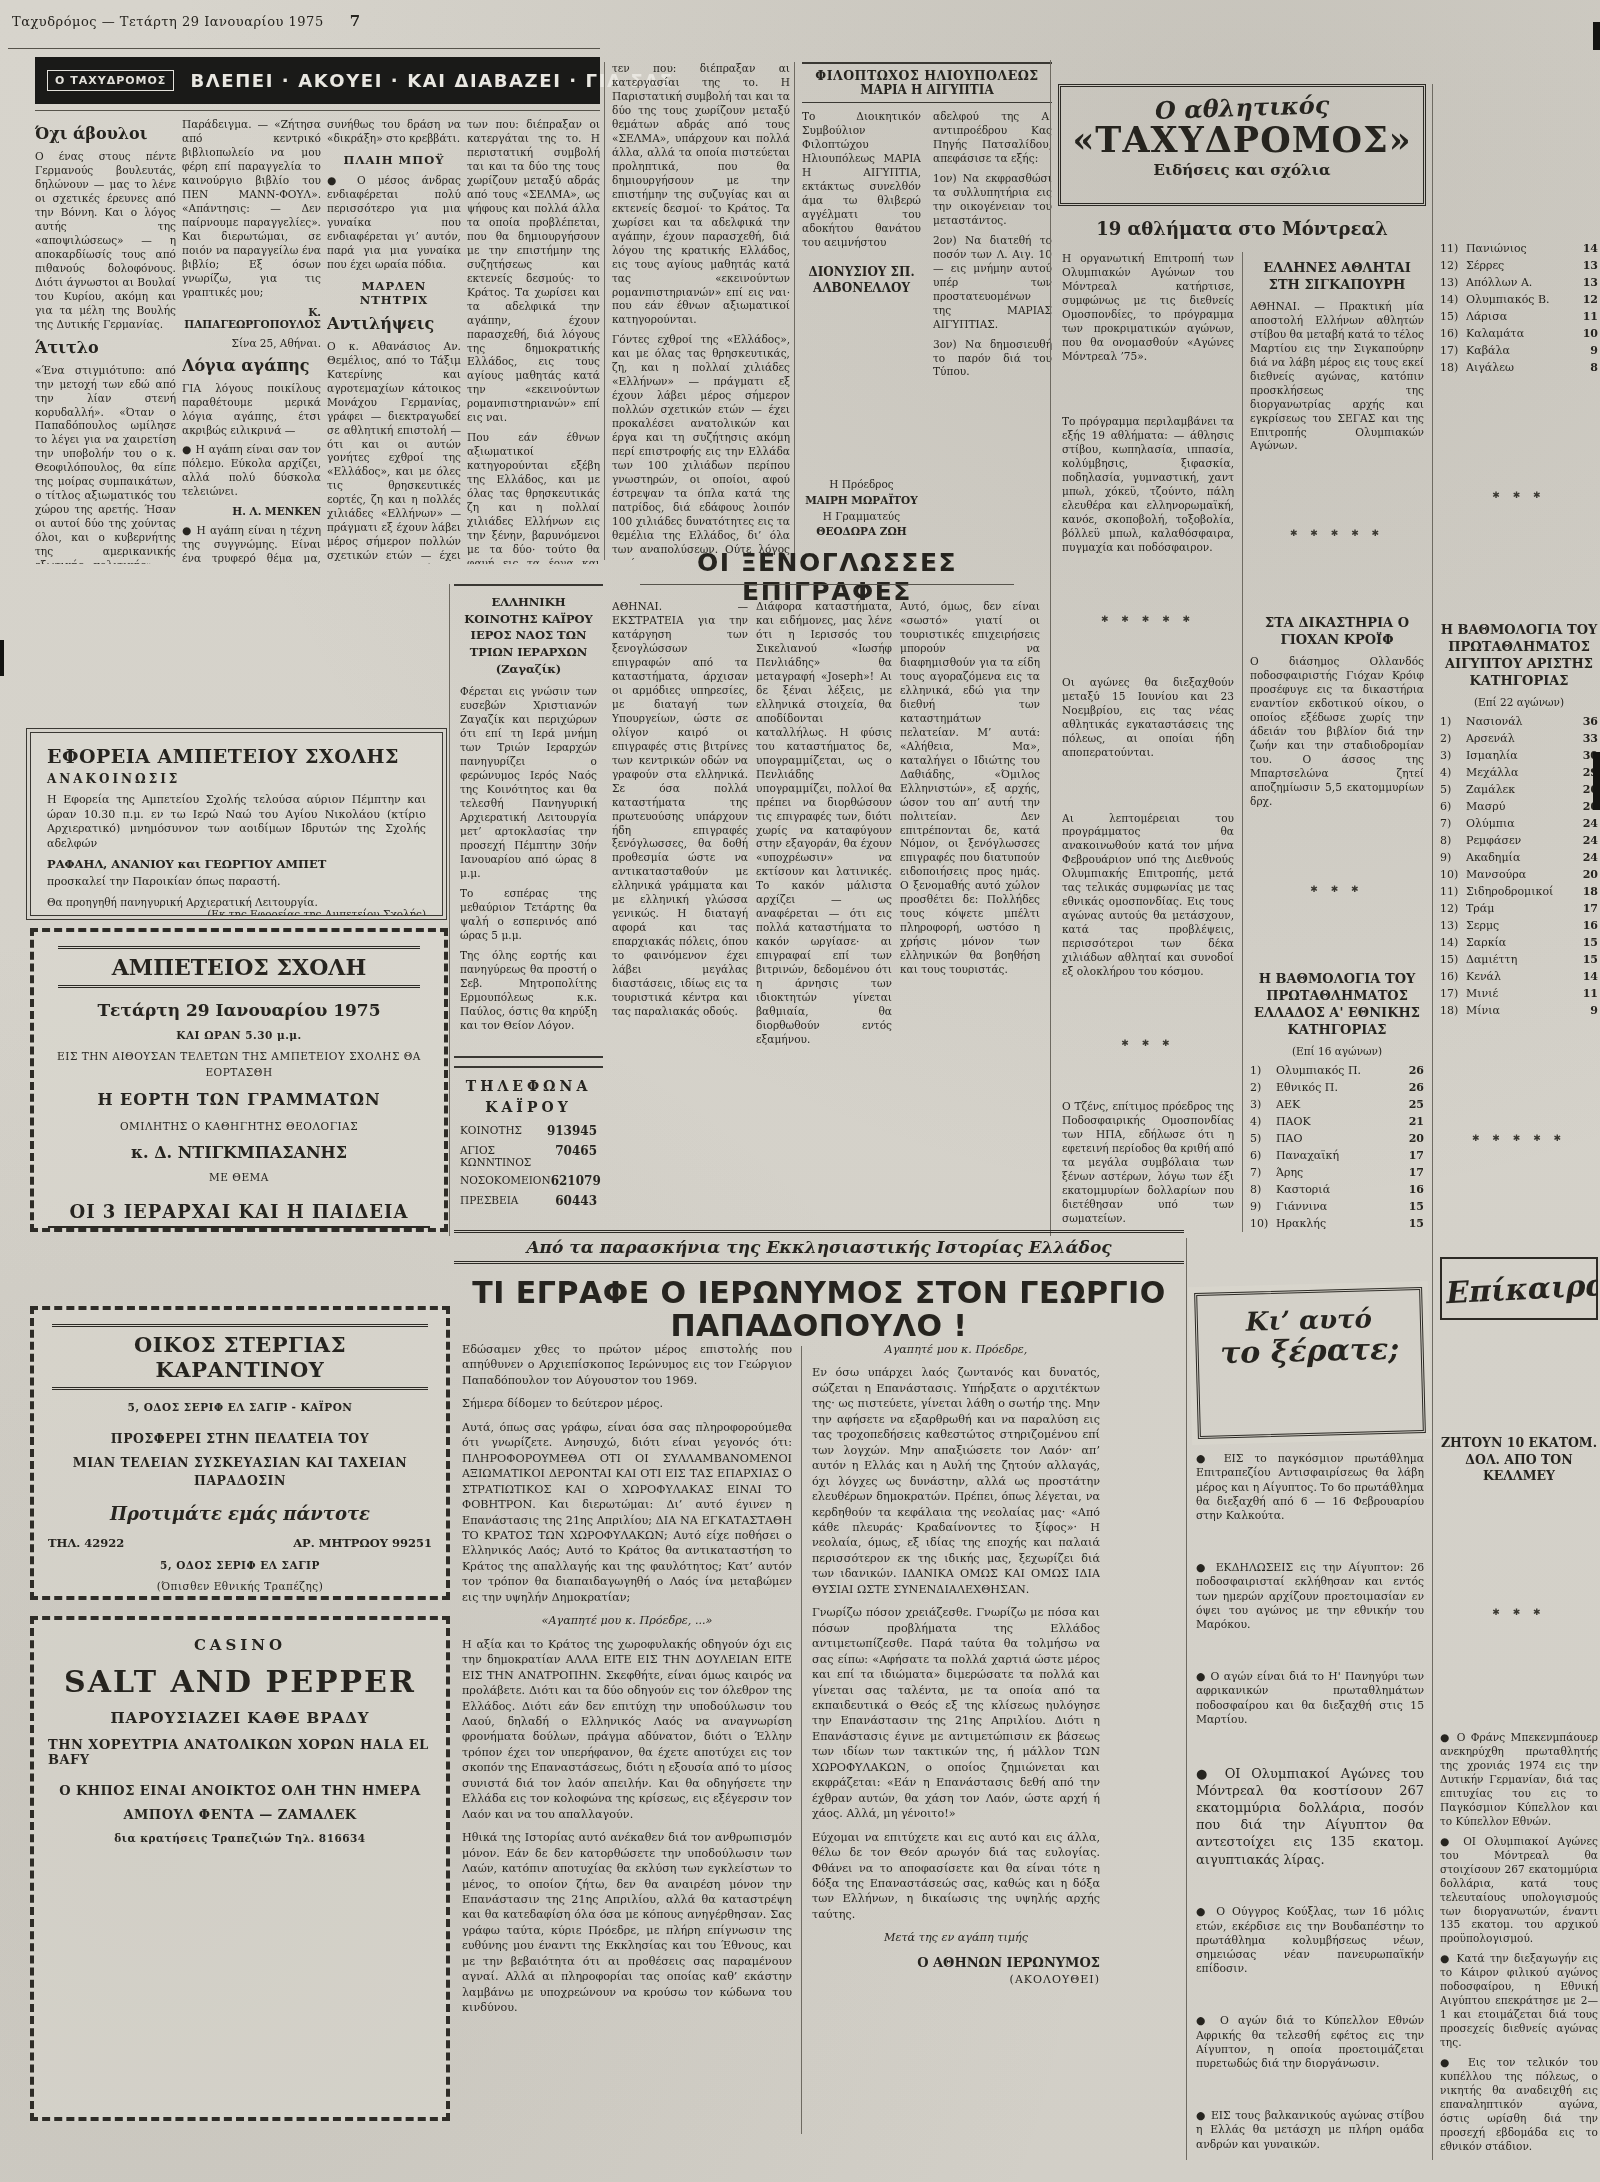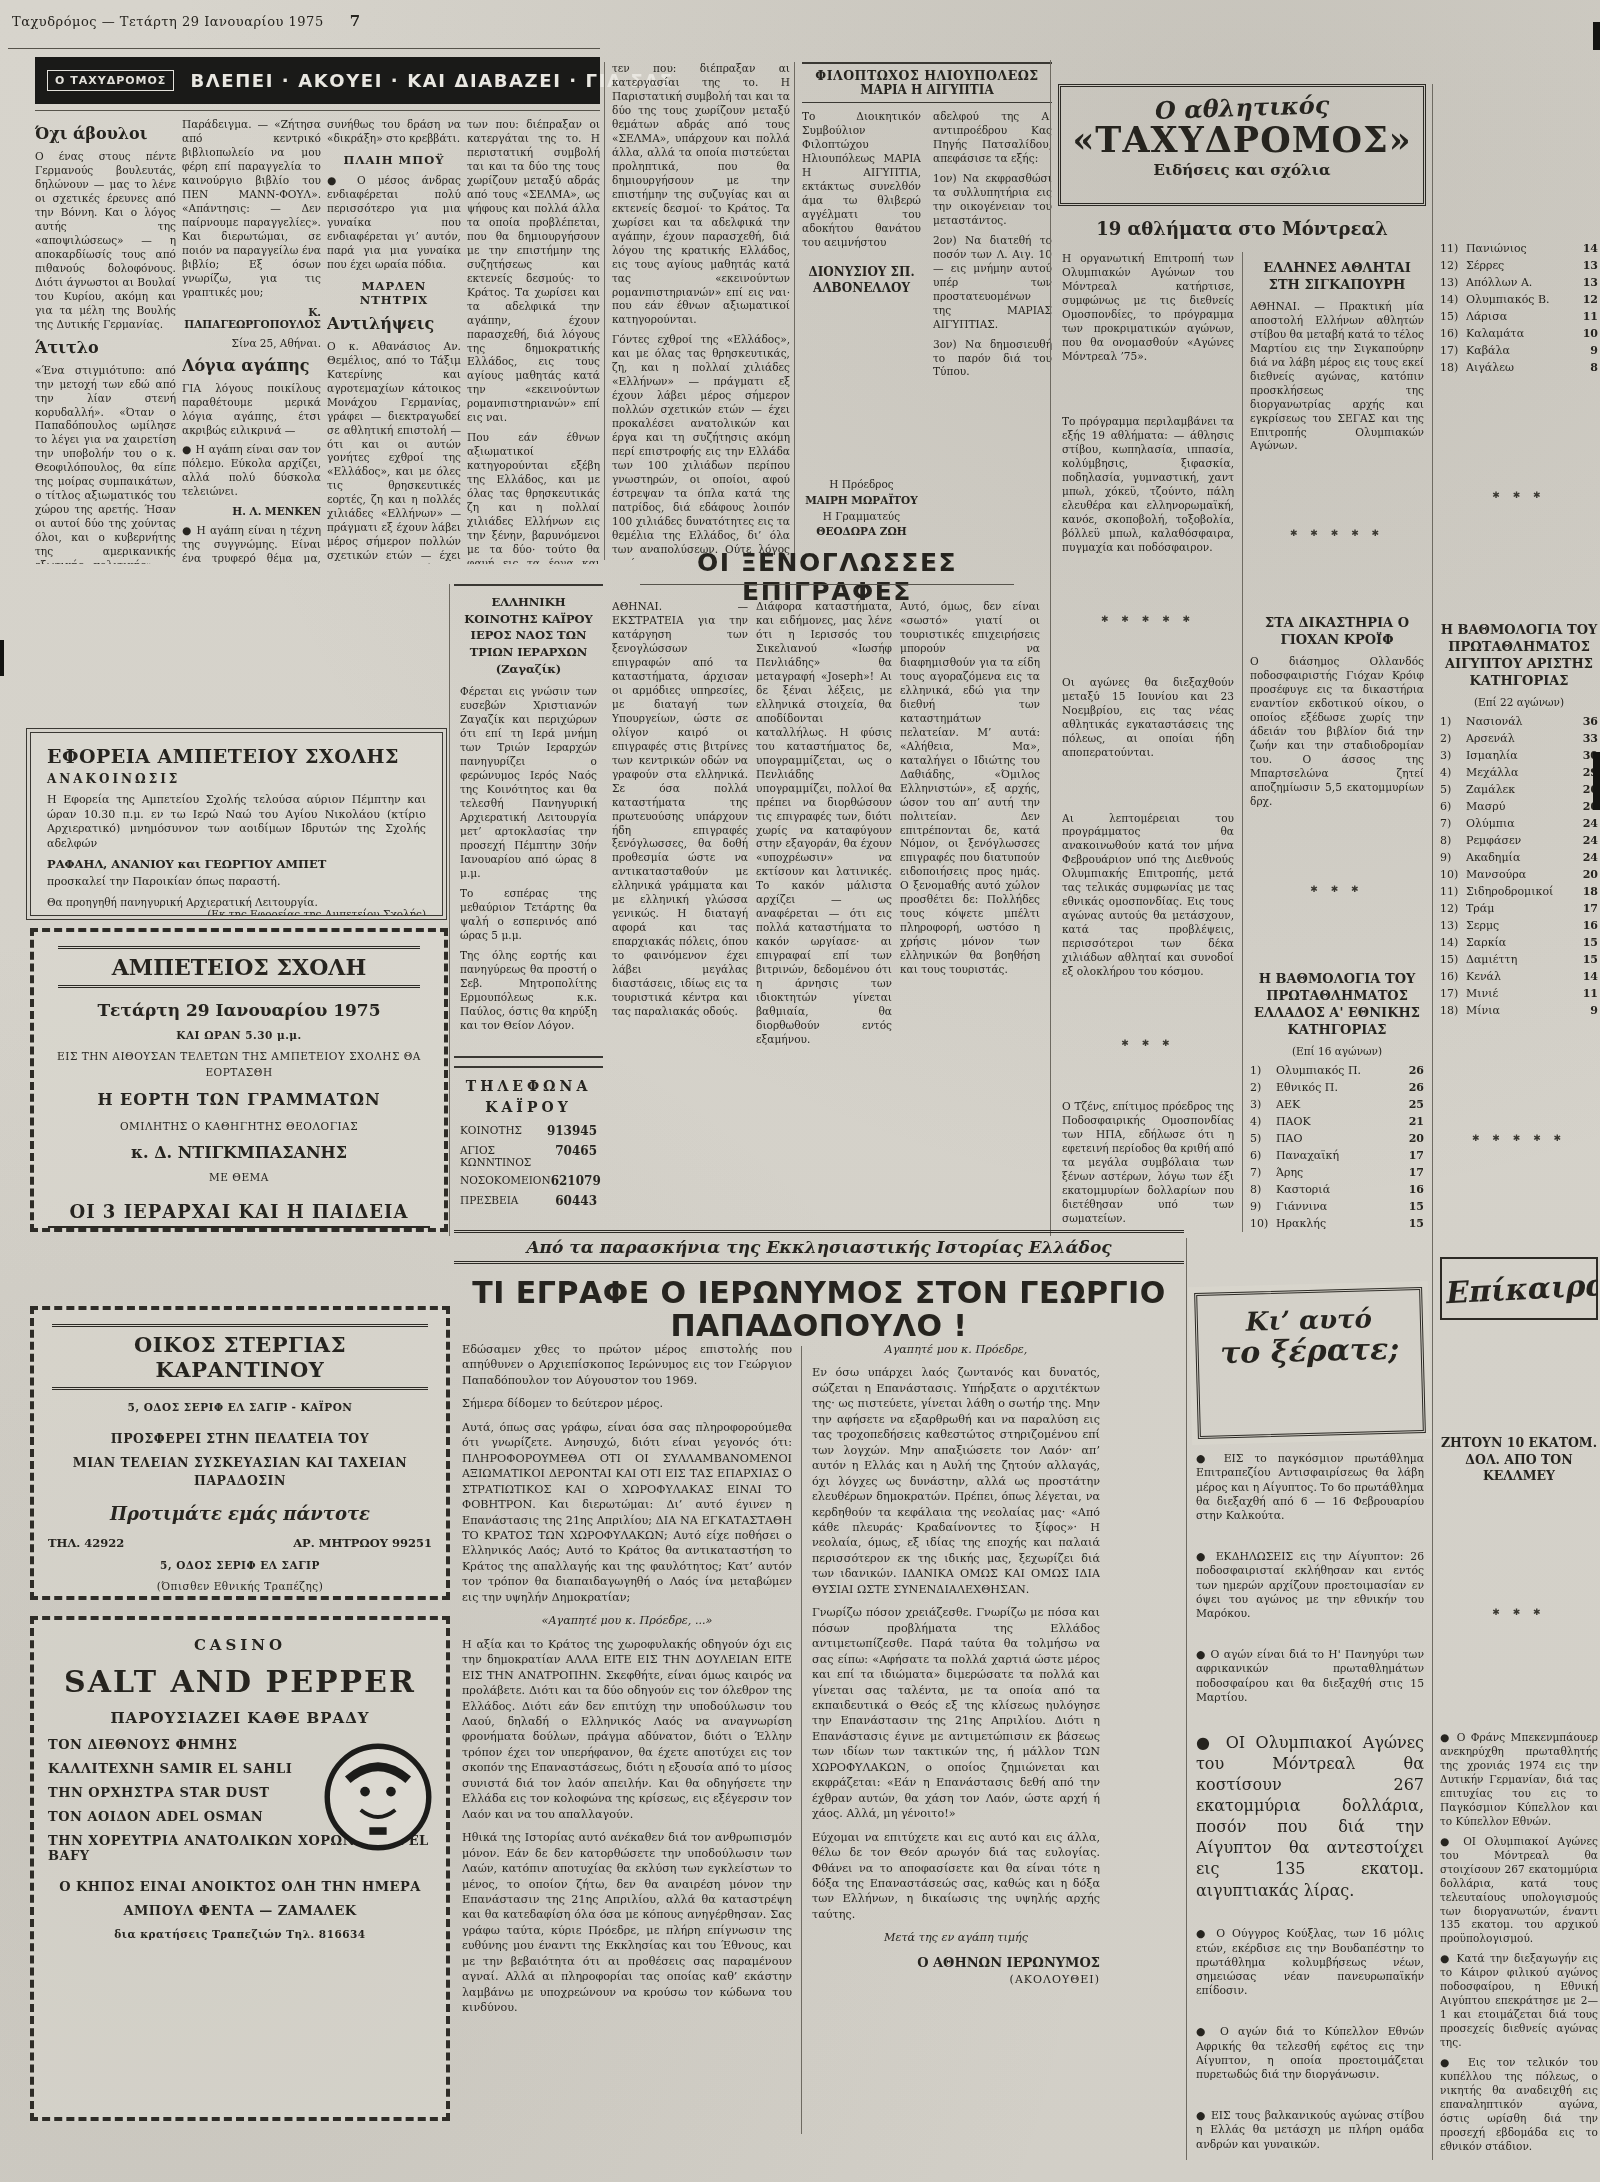--- a/index.html
+++ b/index.html
@@ -565,34 +565,20 @@
       <span>ΑΡ. ΜΗΤΡΩΟΥ 99251</span>
     </div>
     <div class="sm-cap b" style="margin-top:8px;">5, ΟΔΟΣ ΣΕΡΙΦ ΕΛ ΣΑΓΙΡ</div>
     <div class="sm-cap">(Όπισθεν Εθνικής Τραπέζης)</div>
   </div>
 
   <div class="abs clip zig" style="left:30px;top:1616px;width:420px;height:505px;">
     <div class="cas-sub" style="letter-spacing:4px;margin-top:4px;">CASINO</div>
     <div class="cas-title">SALT AND PEPPER</div>
     <div class="cas-sub">ΠΑΡΟΥΣΙΑΖΕΙ ΚΑΘΕ ΒΡΑΔΥ</div>
-    <div class="cas-wrap">
-      <div class="cas-line">ΤΟΝ ΔΙΕΘΝΟΥΣ ΦΗΜΗΣ</div>
-      <div class="cas-line">ΚΑΛΛΙΤΕΧΝΗ SAMIR EL SAHLI</div>
-      <div class="cas-line">ΤΗΝ ΟΡΧΗΣΤΡΑ STAR DUST</div>
-      <div class="cas-line">ΤΟΝ ΑΟΙΔΟΝ ADEL OSMAN</div>
-      <svg class="cas-badge" viewBox="0 0 100 100">
-        <circle cx="50" cy="50" r="47" fill="#dcd9d1" stroke="#1c1c1a" stroke-width="5"></circle>
-        <path d="M22 34 Q50 10 78 34" stroke="#1c1c1a" stroke-width="8" fill="none"></path>
-        <circle cx="38" cy="45" r="4.5" fill="#1c1c1a"></circle>
-        <circle cx="62" cy="45" r="4.5" fill="#1c1c1a"></circle>
-        <path d="M34 62 Q50 75 66 62" stroke="#1c1c1a" stroke-width="3.5" fill="none"></path>
-        <rect x="42" y="78" width="16" height="7" fill="#1c1c1a"></rect>
-      </svg>
-    </div>
     <div class="cas-line">ΤΗΝ ΧΟΡΕΥΤΡΙΑ ΑΝΑΤΟΛΙΚΩΝ ΧΟΡΩΝ HALA EL BAFY</div>
     <div class="cas-line c" style="margin-top:16px;">Ο ΚΗΠΟΣ ΕΙΝΑΙ ΑΝΟΙΚΤΟΣ ΟΛΗ ΤΗΝ ΗΜΕΡΑ</div>
     <div class="cas-line c">ΑΜΠΟΥΛ ΦΕΝΤΑ — ΖΑΜΑΛΕΚ</div>
     <div class="sm-cap b">δια κρατήσεις Τραπεζιών Τηλ. 816634</div>
   </div>
 
   <div class="abs headline" style="left:454px;top:1276px;width:730px;">ΤΙ ΕΓΡΑΦΕ Ο ΙΕΡΩΝΥΜΟΣ ΣΤΟΝ ΓΕΩΡΓΙΟ ΠΑΠΑΔΟΠΟΥΛΟ !</div>
   <div class="abs kicker" style="left:454px;top:1230px;width:730px;box-sizing:border-box;">Από τα παρασκήνια της Εκκλησιαστικής Ιστορίας Ελλάδος</div>
 
   <div class="abs clip art" style="left:462px;top:1342px;width:330px;height:796px;">
@@ -623,21 +609,21 @@
     <div class="ki2">το ξέρατε;</div>
   </div>
   <div class="abs clip blist" style="left:1196px;top:1452px;width:228px;height:706px;">
 
       <p class="txt" style="font-size:10.8px;">● ΕΙΣ το παγκόσμιον πρωτάθλημα Επιτραπεζίου Αντισφαιρίσεως θα λάβη μέρος και η Αίγυπτος. Το 6ο πρωτάθλημα θα διεξαχθή από 6 — 16 Φεβρουαρίου στην Καλκούτα.</p>
 
       <p class="txt" style="font-size:10.8px;">● ΕΚΔΗΛΩΣΕΙΣ εις την Αίγυπτον: 26 ποδοσφαιρισταί εκλήθησαν και εντός των ημερών αρχίζουν προετοιμασίαν εν όψει του αγώνος με την εθνικήν του Μαρόκου.</p>
 
       <p class="txt" style="font-size:10.8px;">● Ο αγών είναι διά το Η' Πανηγύρι των αφρικανικών πρωταθλημάτων ποδοσφαίρου και θα διεξαχθή στις 15 Μαρτίου.</p>
 
-      <p class="txt" style="font-size:16px;">● ΟΙ Ολυμπιακοί Αγώνες του Μόντρεαλ θα κοστίσουν 267 εκατομμύρια δολλάρια, ποσόν που διά την Αίγυπτον θα αντεστοίχει εις 135 εκατομ. αιγυπτιακάς λίρας.</p>
+      <p class="txt" style="font-size:13px;">● ΟΙ Ολυμπιακοί Αγώνες του Μόντρεαλ θα κοστίσουν 267 εκατομμύρια δολλάρια, ποσόν που διά την Αίγυπτον θα αντεστοίχει εις 135 εκατομ. αιγυπτιακάς λίρας.</p>
 
       <p class="txt" style="font-size:10.8px;">● Ο Ούγγρος Κούξλας, των 16 μόλις ετών, εκέρδισε εις την Βουδαπέστην το πρωτάθλημα κολυμβήσεως νέων, σημειώσας νέαν πανευρωπαϊκήν επίδοσιν.</p>
 
       <p class="txt" style="font-size:10.8px;">● Ο αγών διά το Κύπελλον Εθνών Αφρικής θα τελεσθή εφέτος εις την Αίγυπτον, η οποία προετοιμάζεται πυρετωδώς διά την διοργάνωσιν.</p>
 
       <p class="txt" style="font-size:10.8px;">● ΕΙΣ τους βαλκανικούς αγώνας στίβου η Ελλάς θα μετάσχη με πλήρη ομάδα ανδρών και γυναικών.</p>
     </div>
 
   <div class="mark" style="left:1593px;top:22px;width:7px;height:28px;"></div>
   <div class="mark" style="left:1593px;top:752px;width:7px;height:58px;"></div>

